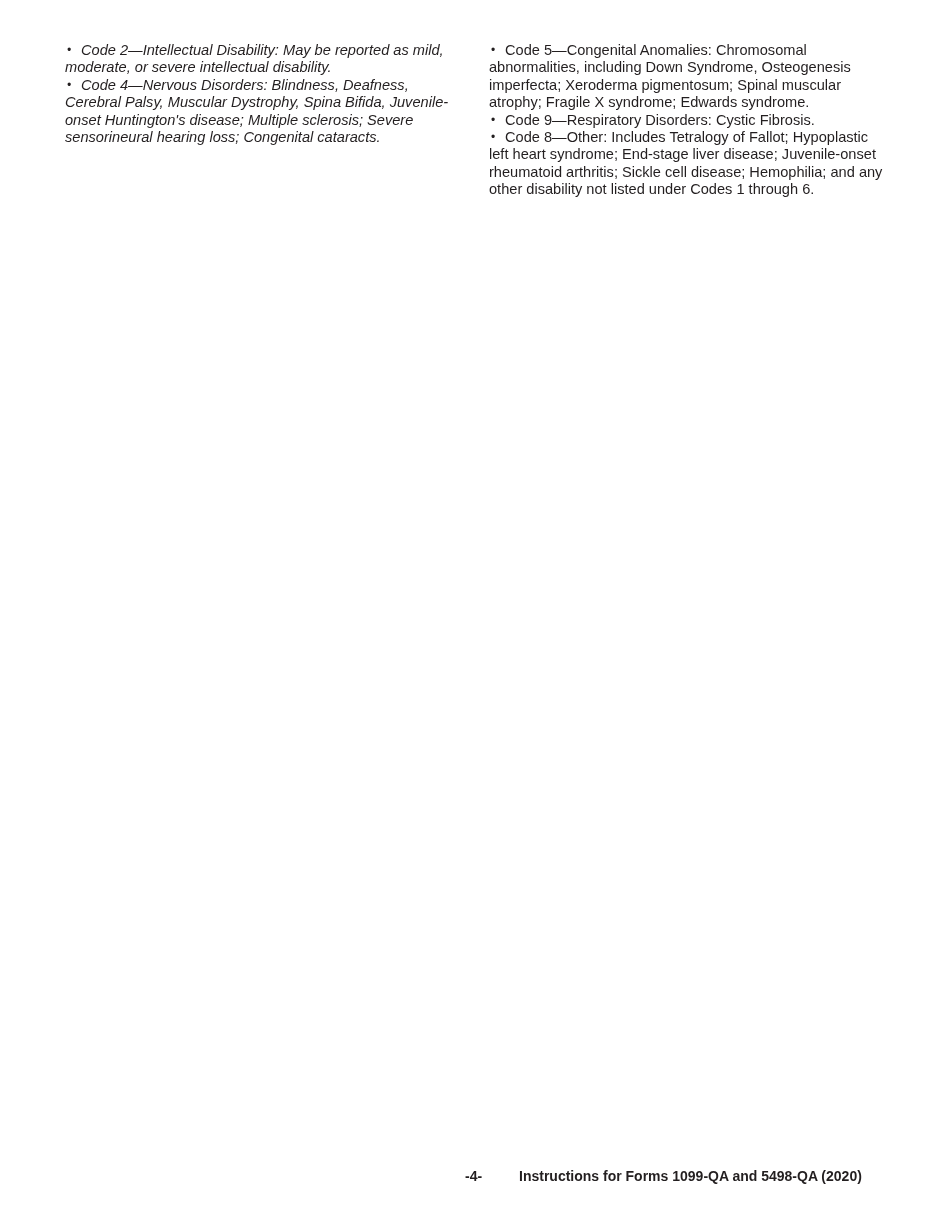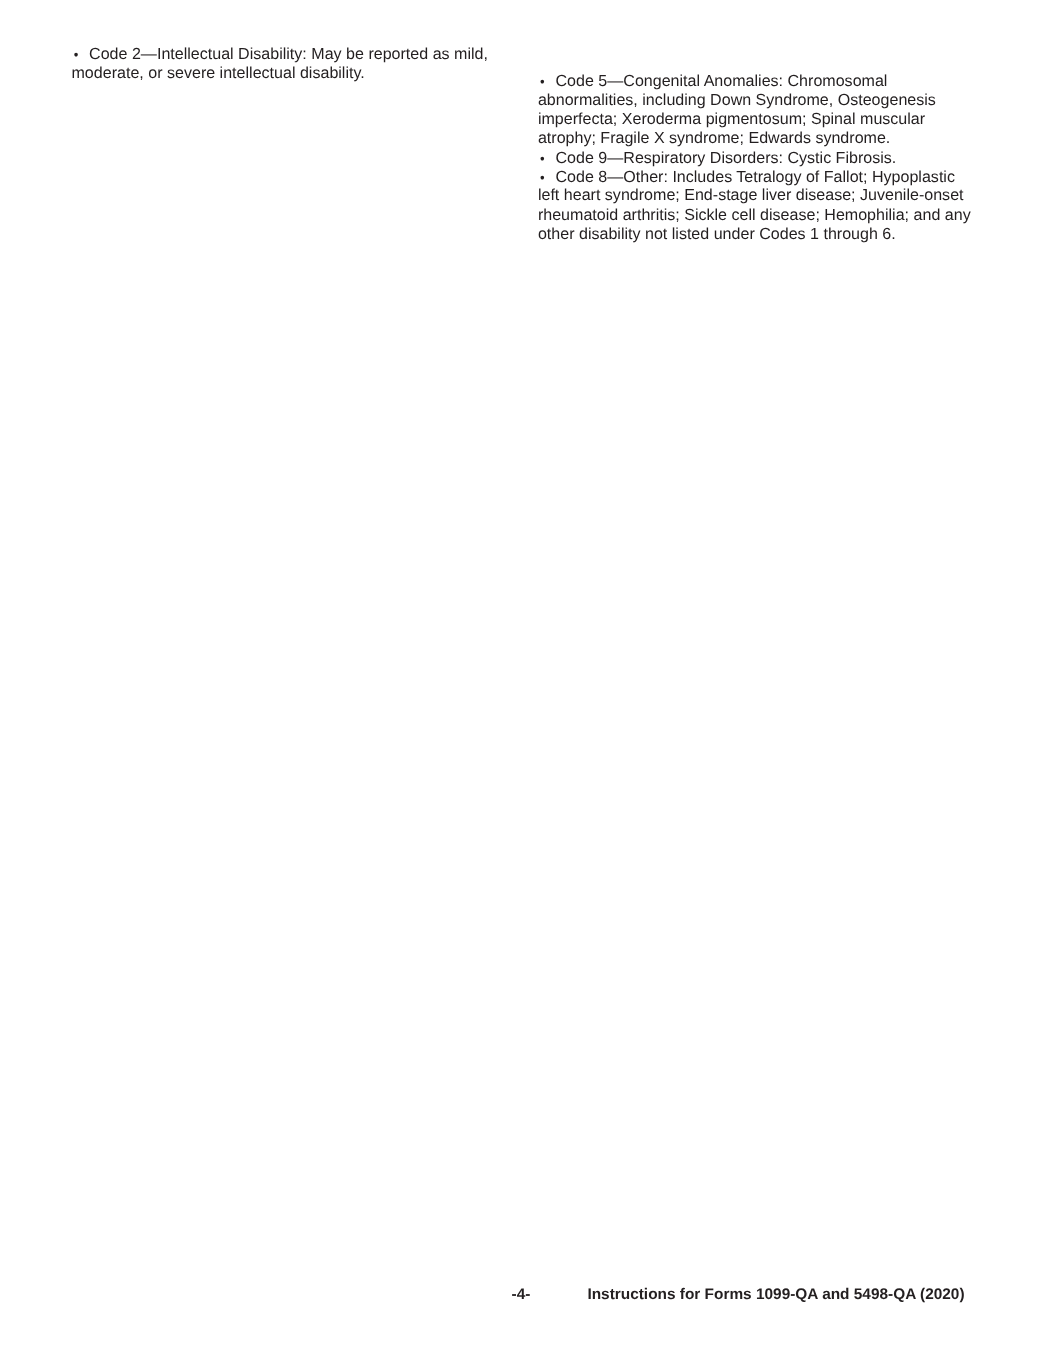--- a/index.html
+++ b/index.html
@@ -15,22 +15,22 @@
       font-family: "Liberation Sans", sans-serif;
       color: #231f20;
     }
     .column {
       position: absolute;
       top: 42px;
       width: 400px;
       font-size: 14.6px;
       line-height: 17.4px;
     }
-    .col-left { left: 65px; }
-    .col-right { left: 489px; margin-top: 24px; }
+    .col-left { left: 65px; font-style: italic; }
+    .col-right { left: 489px; }
     .item {
       margin: 0;
       padding: 0;
     }
     .bullet {
       display: inline-block;
       width: 16px;
       text-align: left;
       padding-left: 2px;
       box-sizing: border-box;
@@ -39,27 +39,28 @@
       line-height: 17.4px;
     }
     .footer {
       position: absolute;
       top: 1168px;
       font-weight: bold;
       font-size: 14px;
       line-height: 17px;
     }
     .page-number { left: 465px; }
-    .footer-title { left: 534px; }
+    .footer-title { left: 519px; }
   </style>
 </head>
 <body>
 
 <div class="column col-left">
   <p class="item"><span class="bullet">•</span><span>Code 2—Intellectual Disability: May be reported as mild, moderate, or severe intellectual disability.</span></p>
+  <p class="item"><span class="bullet">•</span><span>Code 4—Nervous Disorders: Blindness, Deafness, Cerebral Palsy, Muscular Dystrophy, Spina Bifida, Juvenile-onset Huntington's disease; Multiple sclerosis; Severe sensorineural hearing loss; Congenital cataracts.</span></p>
 </div>
 
 <div class="column col-right">
   <p class="item"><span class="bullet">•</span><span>Code 5—Congenital Anomalies: Chromosomal abnormalities, including Down Syndrome, Osteogenesis imperfecta; Xeroderma pigmentosum; Spinal muscular atrophy; Fragile X syndrome; Edwards syndrome.</span></p>
   <p class="item"><span class="bullet">•</span><span>Code 9—Respiratory Disorders: Cystic Fibrosis.</span></p>
   <p class="item"><span class="bullet">•</span><span>Code 8—Other: Includes Tetralogy of Fallot; Hypoplastic left heart syndrome; End-stage liver disease; Juvenile-onset rheumatoid arthritis; Sickle cell disease; Hemophilia; and any other disability not listed under Codes 1 through 6.</span></p>
 </div>
 
 <div class="footer page-number">-4-</div>
 <div class="footer footer-title">Instructions for Forms 1099-QA and 5498-QA (2020)</div>

